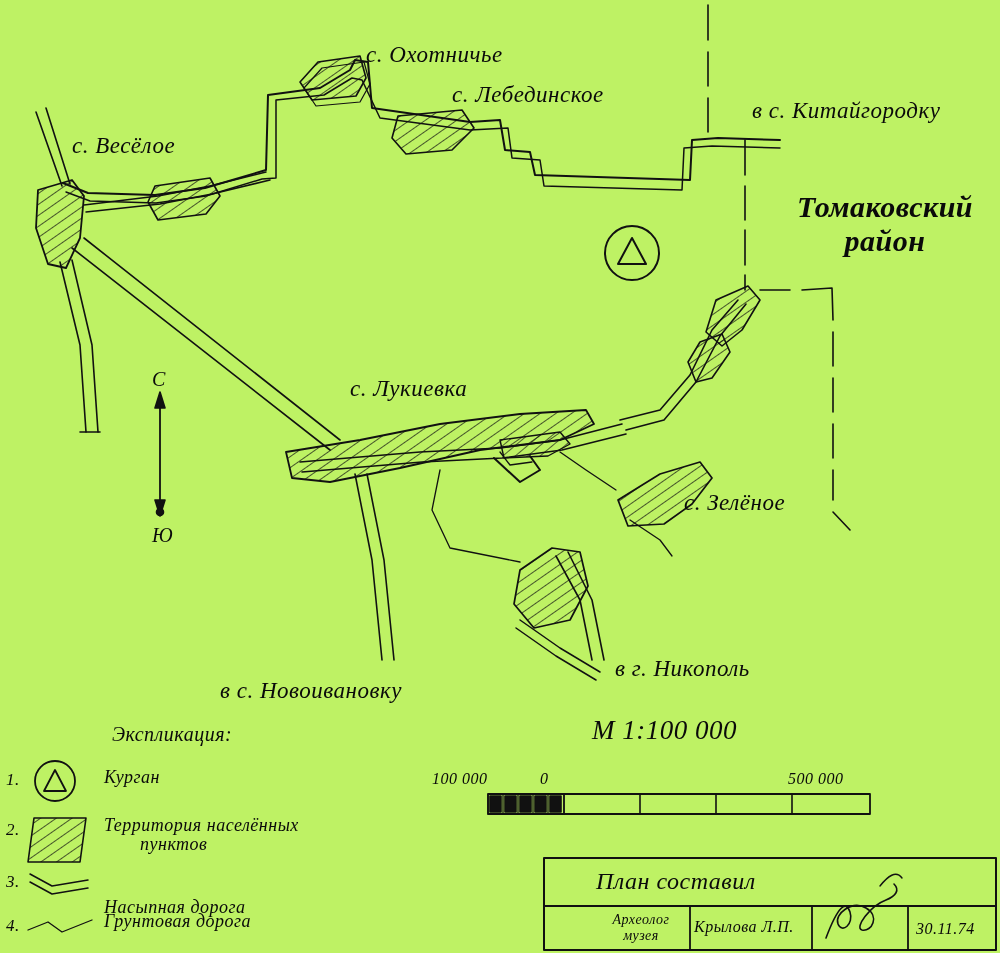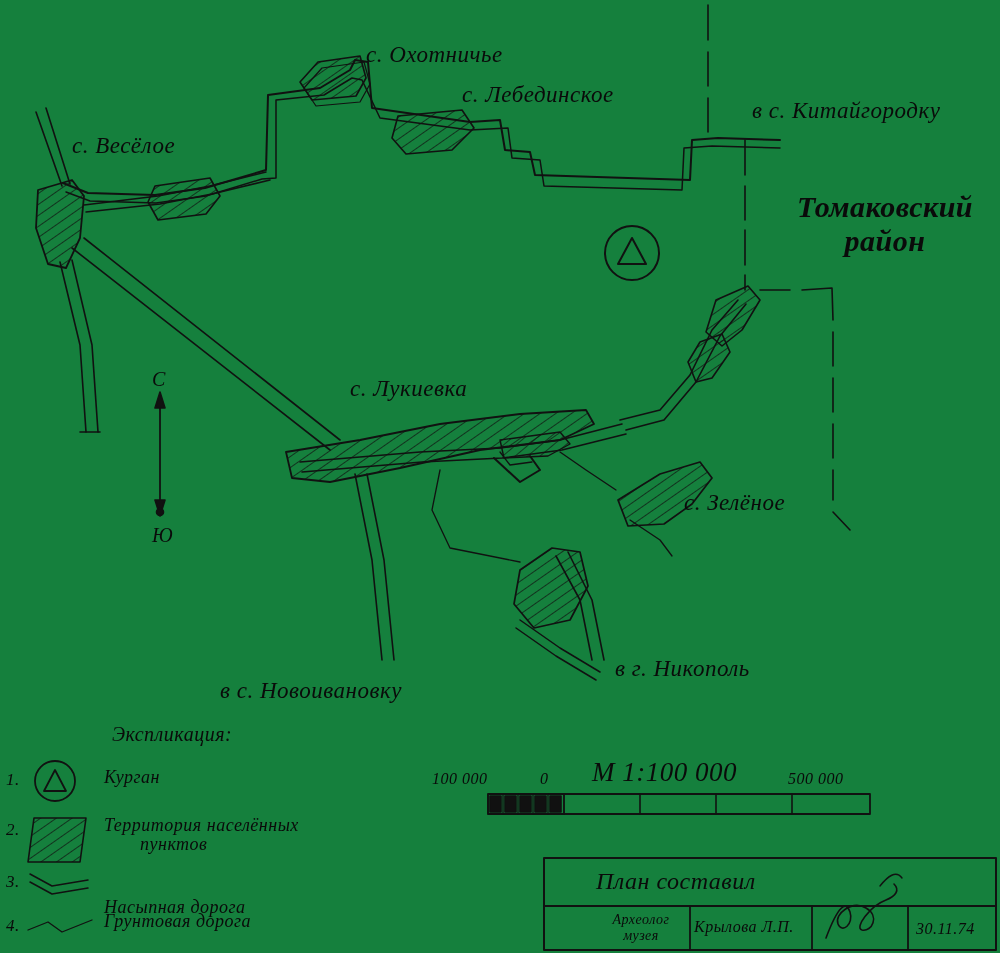--- a/index.html
+++ b/index.html
@@ -4,21 +4,21 @@
 <style>
   html, body {
     margin: 0;
     padding: 0;
     background: #ffffff;
   }
   #page {
     position: relative;
     width: 1000px;
     height: 953px;
-    background: #15803d;
+    background: #bef264;
     overflow: hidden;
     font-family: "Liberation Sans", sans-serif;
     color: #111111;
   }
   .map-svg {
     position: absolute;
     left: 0;
     top: 0;
     width: 1000px;
     height: 953px;
@@ -206,37 +206,37 @@
       <line x1="908" y1="906" x2="908" y2="950" stroke="#111" stroke-width="1.8"></line>
 
       <path d="M826,938 C838,906 846,900 850,912 C854,924 842,934 838,924
                C834,914 852,900 866,908 C880,916 872,932 862,930
                C854,928 870,906 886,900 C896,896 900,890 894,884" stroke-width="1.6" fill="none"></path>
       <path d="M880,886 C888,876 896,870 902,878" stroke-width="1.4" fill="none"></path>
     </g>
   </svg>
 
   <div class="lbl lbl-village" style="left:366px; top:42px;">с. Охотничье</div>
-  <div class="lbl lbl-village" style="left:462px; top:82px;">с. Лебединское</div>
+  <div class="lbl lbl-village" style="left:452px; top:82px;">с. Лебединское</div>
   <div class="lbl lbl-village" style="left:752px; top:98px;">в с. Китайгородку</div>
   <div class="lbl lbl-village" style="left:72px; top:133px;">с. Весёлое</div>
   <div class="lbl lbl-village" style="left:350px; top:376px;">с. Лукиевка</div>
   <div class="lbl lbl-village" style="left:684px; top:490px;">с. Зелёное</div>
   <div class="lbl lbl-village" style="left:220px; top:678px;">в с. Новоивановку</div>
   <div class="lbl lbl-village" style="left:615px; top:656px;text-align:right;">в г. Никополь</div>
 
   <div class="lbl lbl-region" style="left:770px; top:190px; width:230px;">
     <div>Томаковский</div>
     <div>район</div>
   </div>
 
   <div class="lbl lbl-compass" style="left:152px; top:368px;">С</div>
   <div class="lbl lbl-compass" style="left:152px; top:524px;">Ю</div>
 
-  <div class="lbl lbl-scale" style="left:592px; top:757px;">М 1:100 000</div>
+  <div class="lbl lbl-scale" style="left:592px; top:715px;">М 1:100 000</div>
 
   <div class="lbl lbl-small" style="left:432px; top:770px;">100 000</div>
   <div class="lbl lbl-small" style="left:540px; top:770px;">0</div>
   <div class="lbl lbl-small" style="left:788px; top:770px;">500 000</div>
 
   <div class="lbl legend-title" style="left:112px; top:723px;">Экспликация:</div>
 
   <div class="lbl legend-num" style="left:6px; top:770px;">1.</div>
   <div class="lbl legend-item-label" style="left:104px; top:768px;">Курган</div>
 

